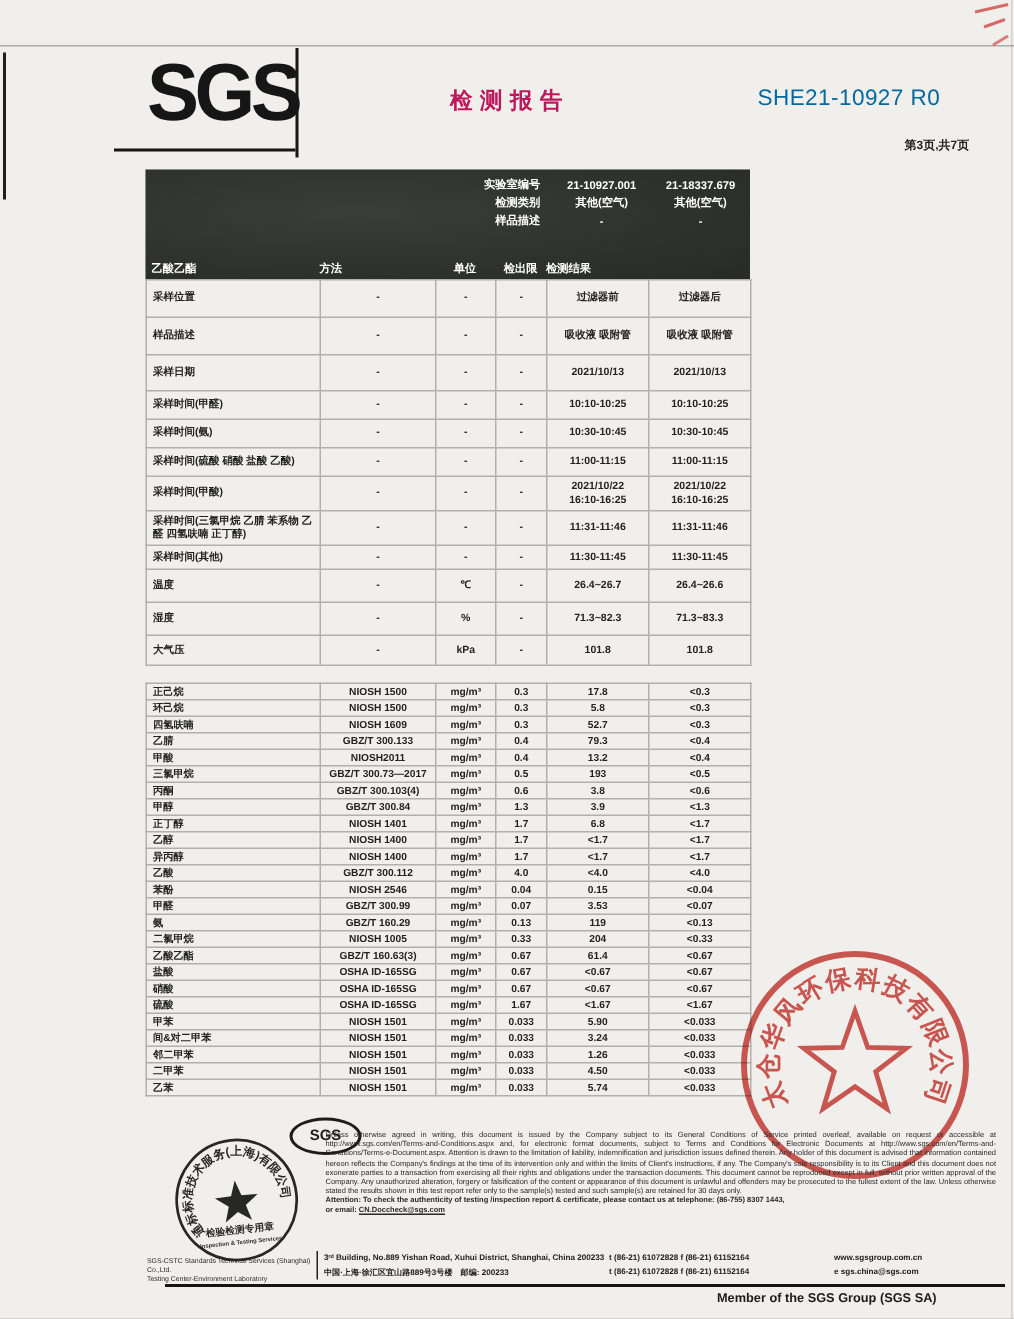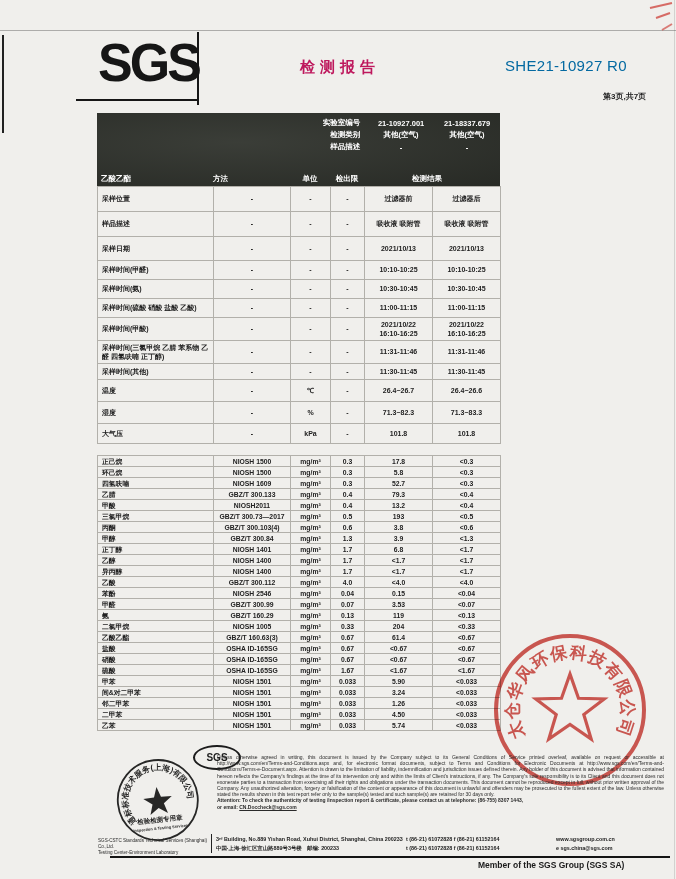--- a/index.html
+++ b/index.html
@@ -27,21 +27,21 @@
     background-image:radial-gradient(ellipse at 35% 40%, rgba(255,255,255,.05), rgba(0,0,0,.18)); color:#fff; }
   .info-rows { padding-top:4px; }
   .info-row { display:flex; height:12px; align-items:center; font-size:7.5px; font-weight:bold;padding-left:12px; }
   .info-label { width:267px; text-align:right; padding-right:8px; box-sizing:border-box; }
   .info-v { width:68px; text-align:center; }
   .colhead-row { position:absolute; bottom:0; left:0; right:0; height:14px; display:flex; align-items:center; font-size:7.5px; font-weight:bold; }
   .ch-analyte { width:116px; padding-left:4px; box-sizing:border-box; text-align:left; }
   .ch-method { width:77px; text-align:left; }
   .ch-unit { width:40px; text-align:center; }
   .ch-lod { width:34px; text-align:center; }
-  .ch-result { width:136px; text-align:right; padding-right:58px; box-sizing:border-box; }
+  .ch-result { width:136px; text-align:left; padding-right:58px; box-sizing:border-box; }
 
   table { border-collapse:collapse; width:403px; table-layout:fixed; }
   td { border:1px solid #b2b0aa; font-size:7px; padding:0 2px; text-align:center; color:#222; font-weight:bold; overflow:hidden; white-space:pre-line; line-height:1.3; }
   td:first-child { text-align:left; padding-left:4px; }
   table.sampling tr:nth-child(1) td{height:24px} table.sampling tr:nth-child(2) td{height:24px}
   table.sampling tr:nth-child(3) td{height:23px} table.sampling tr:nth-child(4) td{height:18px}
   table.sampling tr:nth-child(5) td{height:18px} table.sampling tr:nth-child(6) td{height:18px}
   table.sampling tr:nth-child(7) td{height:22px} table.sampling tr:nth-child(8) td{height:22px}
   table.sampling tr:nth-child(9) td{height:15px} table.sampling tr:nth-child(10) td{height:21px}
   table.sampling tr:nth-child(11) td{height:21px} table.sampling tr:nth-child(12) td{height:19px}

